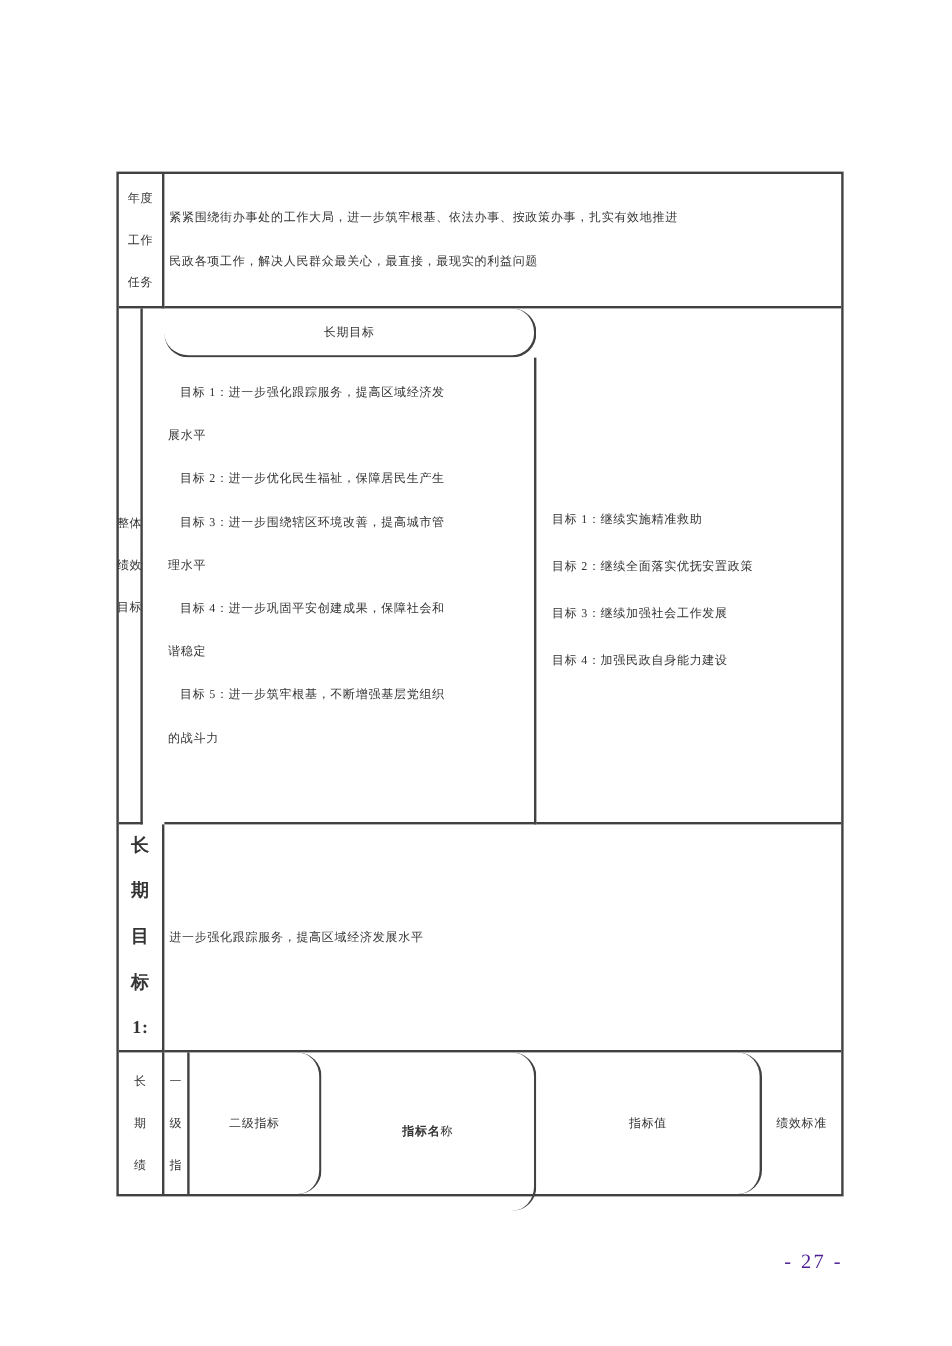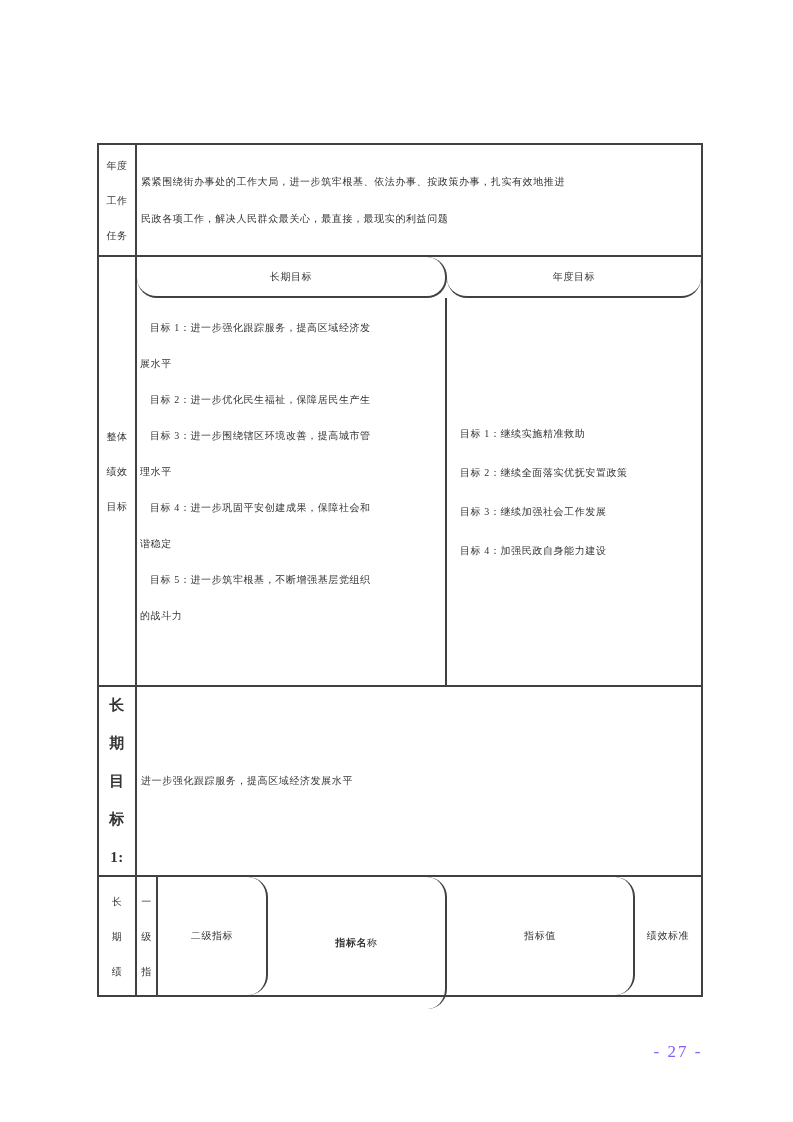--- a/index.html
+++ b/index.html
@@ -57,48 +57,47 @@
     display:flex;flex-direction:column;justify-content:center;
     padding-left:13px;
   }
   .agoals div{line-height:39px;white-space:nowrap;}
   .single{
     display:flex;align-items:center;
     padding-left:4px;white-space:nowrap;
   }
   .pageno{
     position:absolute;left:628px;top:1042px;width:100px;
-    text-align:center;font-size:17px;color:#8b5cf6;
+    text-align:center;font-size:17px;color:#4c1d95;
     font-family:"Liberation Serif","DejaVu Serif",serif;
     letter-spacing:2px;
   }
 </style>
 </head>
 <body>
 
 <div class="page">
   <div class="tbl">
 
     <div class="cell br bb vlabel" style="left:0;top:0;width:38px;height:112px;">
       <div>年度</div>
       <div>工作</div>
       <div>任务</div>
     </div>
     <div class="cell bb para" style="left:38px;top:0;width:564px;height:112px;">
       <div>紧紧围绕街办事处的工作大局，进一步筑牢根基、依法办事、按政策办事，扎实有效地推进</div>
       <div>民政各项工作，解决人民群众最关心，最直接，最现实的利益问题</div>
     </div>
 
-    <div class="cell br bb vlabel" style="left:0;top:112px;width:38px;height:430px;">
+    <div class="cell br bb vlabel" style="left:0;top:112px;width:20px;height:430px;">
       <div>整体</div>
       <div>绩效</div>
       <div>目标</div>
     </div>
     <div class="cell br bb hdr" style="left:38px;top:112px;width:310px;height:41px;">长期目标</div>
-    <div class="cell bb hdr" style="left:348px;top:112px;width:254px;height:41px;">年度目标</div>
 
     <div class="cell br bb goals" style="left:38px;top:153px;width:310px;height:389px;">
       <div class="g-first">目标 1：进一步强化跟踪服务，提高区域经济发</div>
       <div class="g-cont">展水平</div>
       <div class="g-first">目标 2：进一步优化民生福祉，保障居民生产生</div>
       <div class="g-first">目标 3：进一步围绕辖区环境改善，提高城市管</div>
       <div class="g-cont">理水平</div>
       <div class="g-first">目标 4：进一步巩固平安创建成果，保障社会和</div>
       <div class="g-cont">谐稳定</div>
       <div class="g-first">目标 5：进一步筑牢根基，不断增强基层党组织</div>

